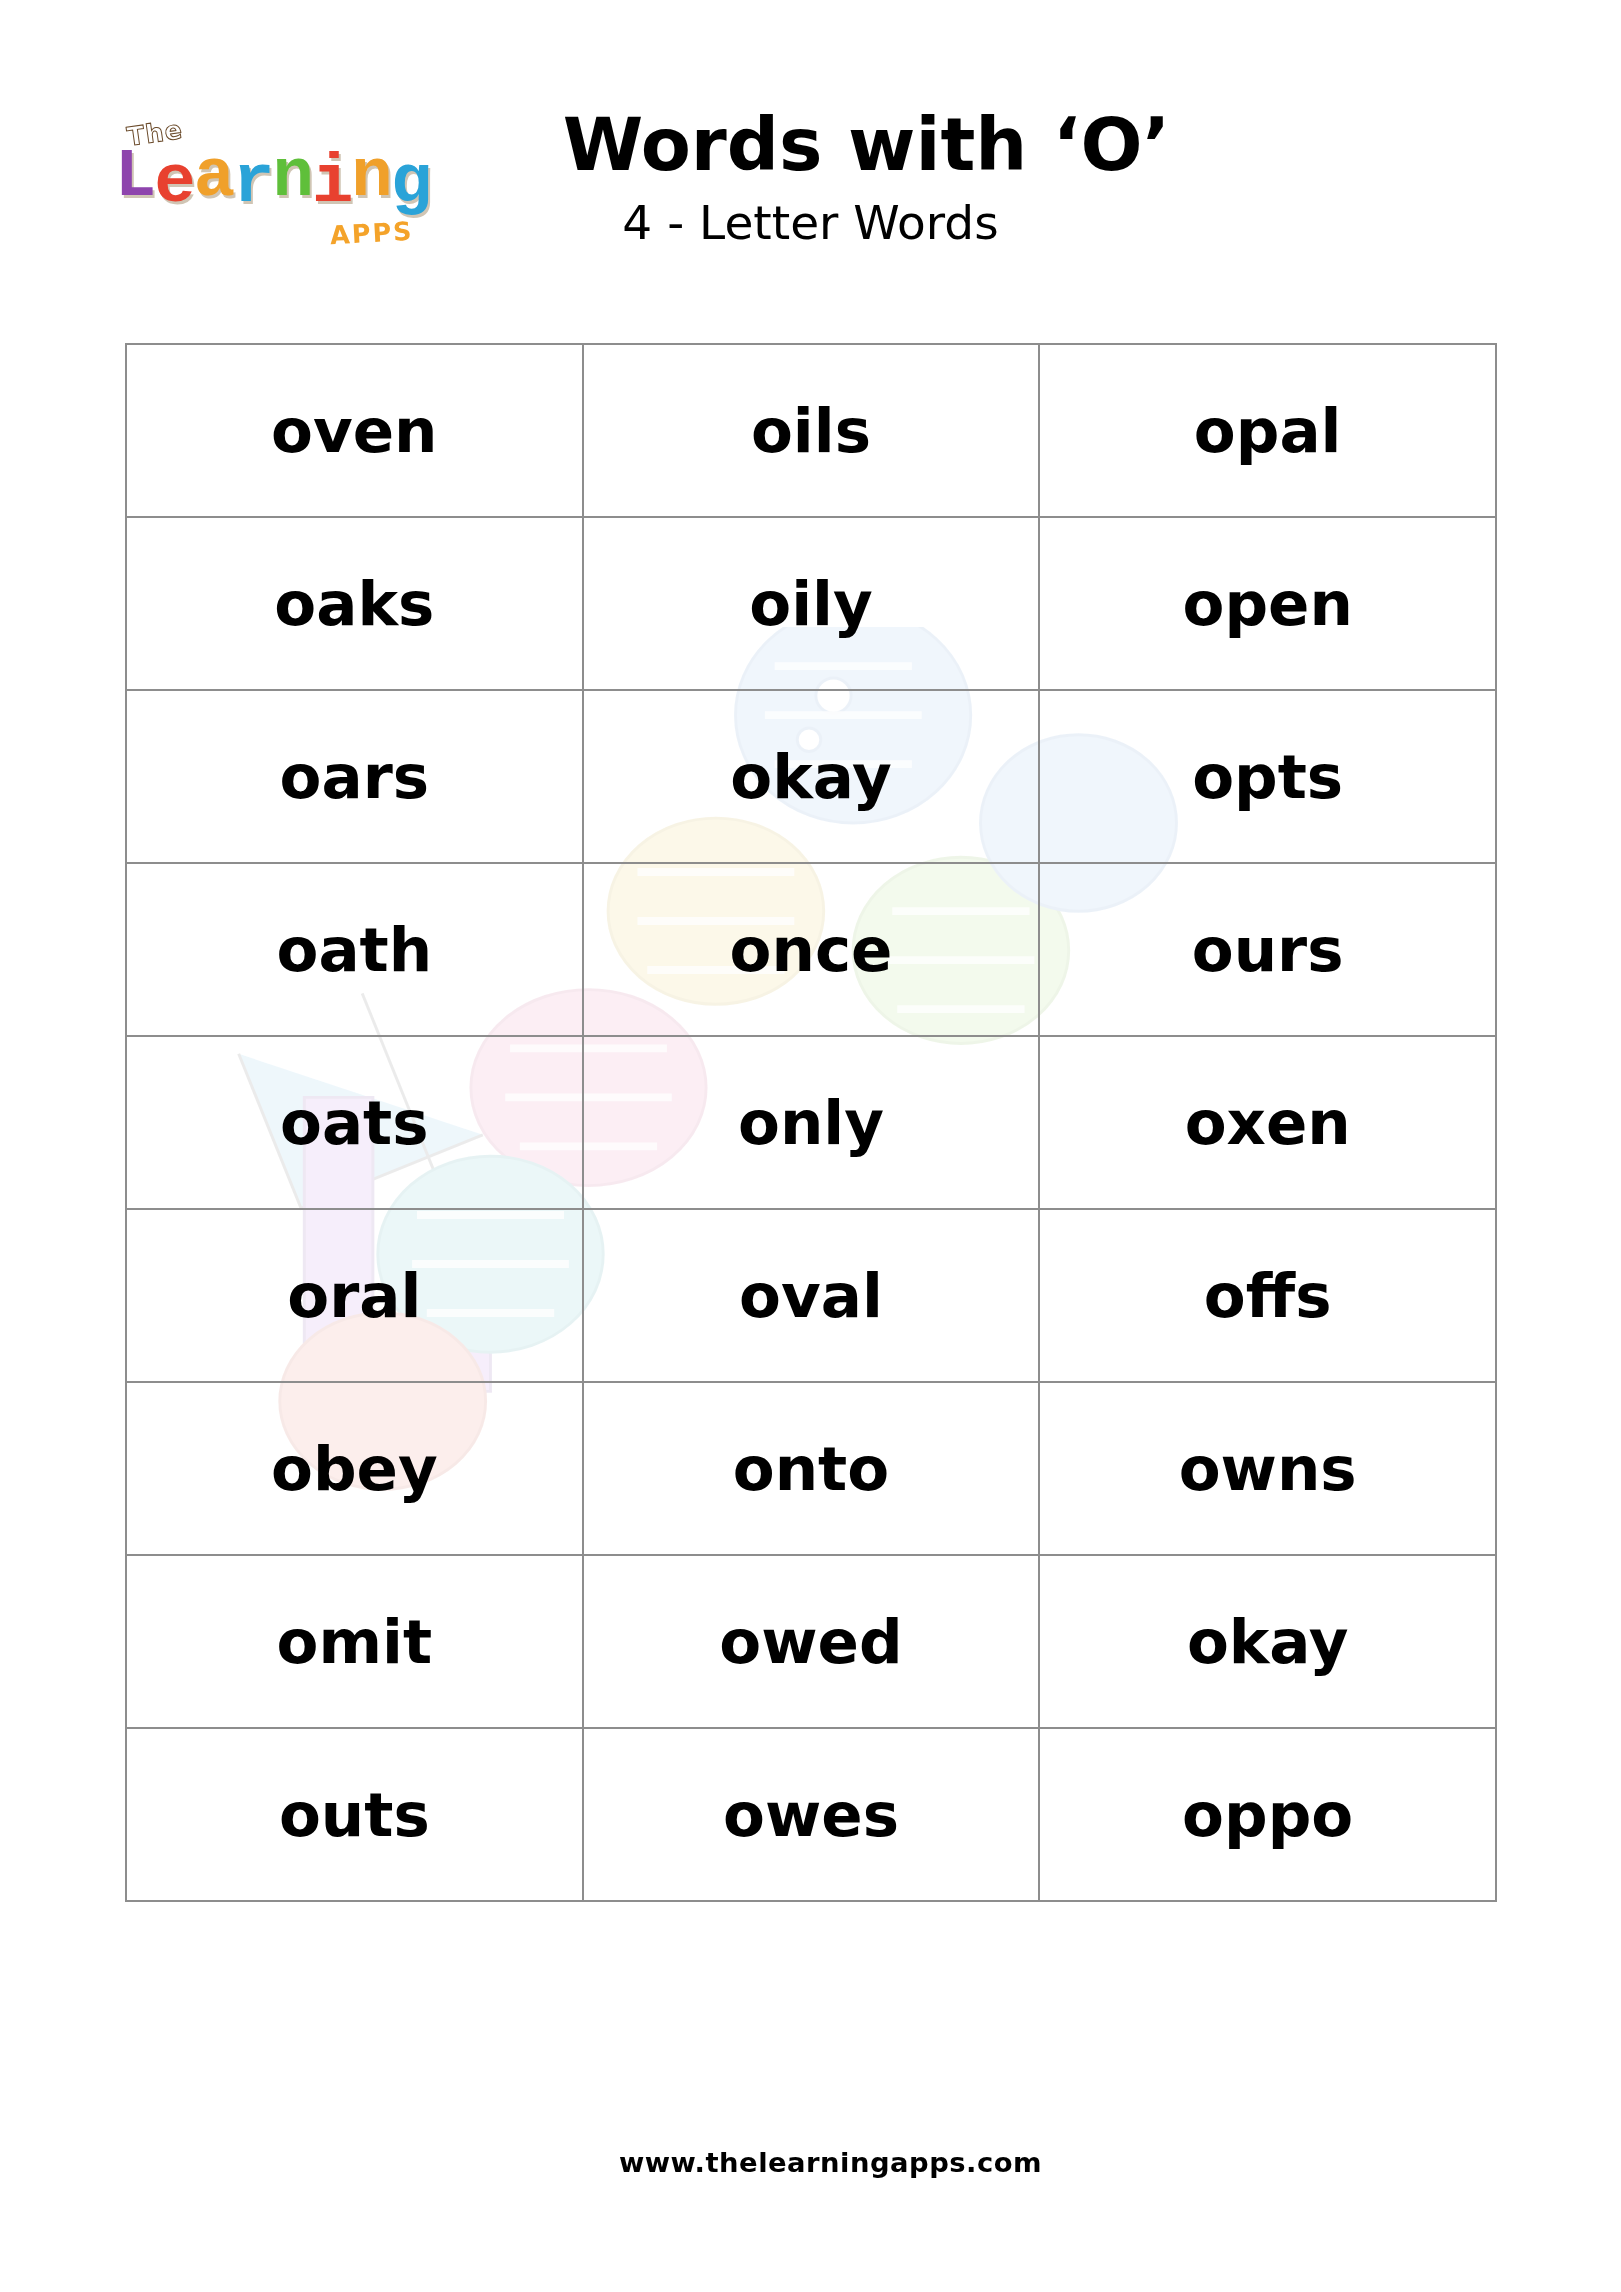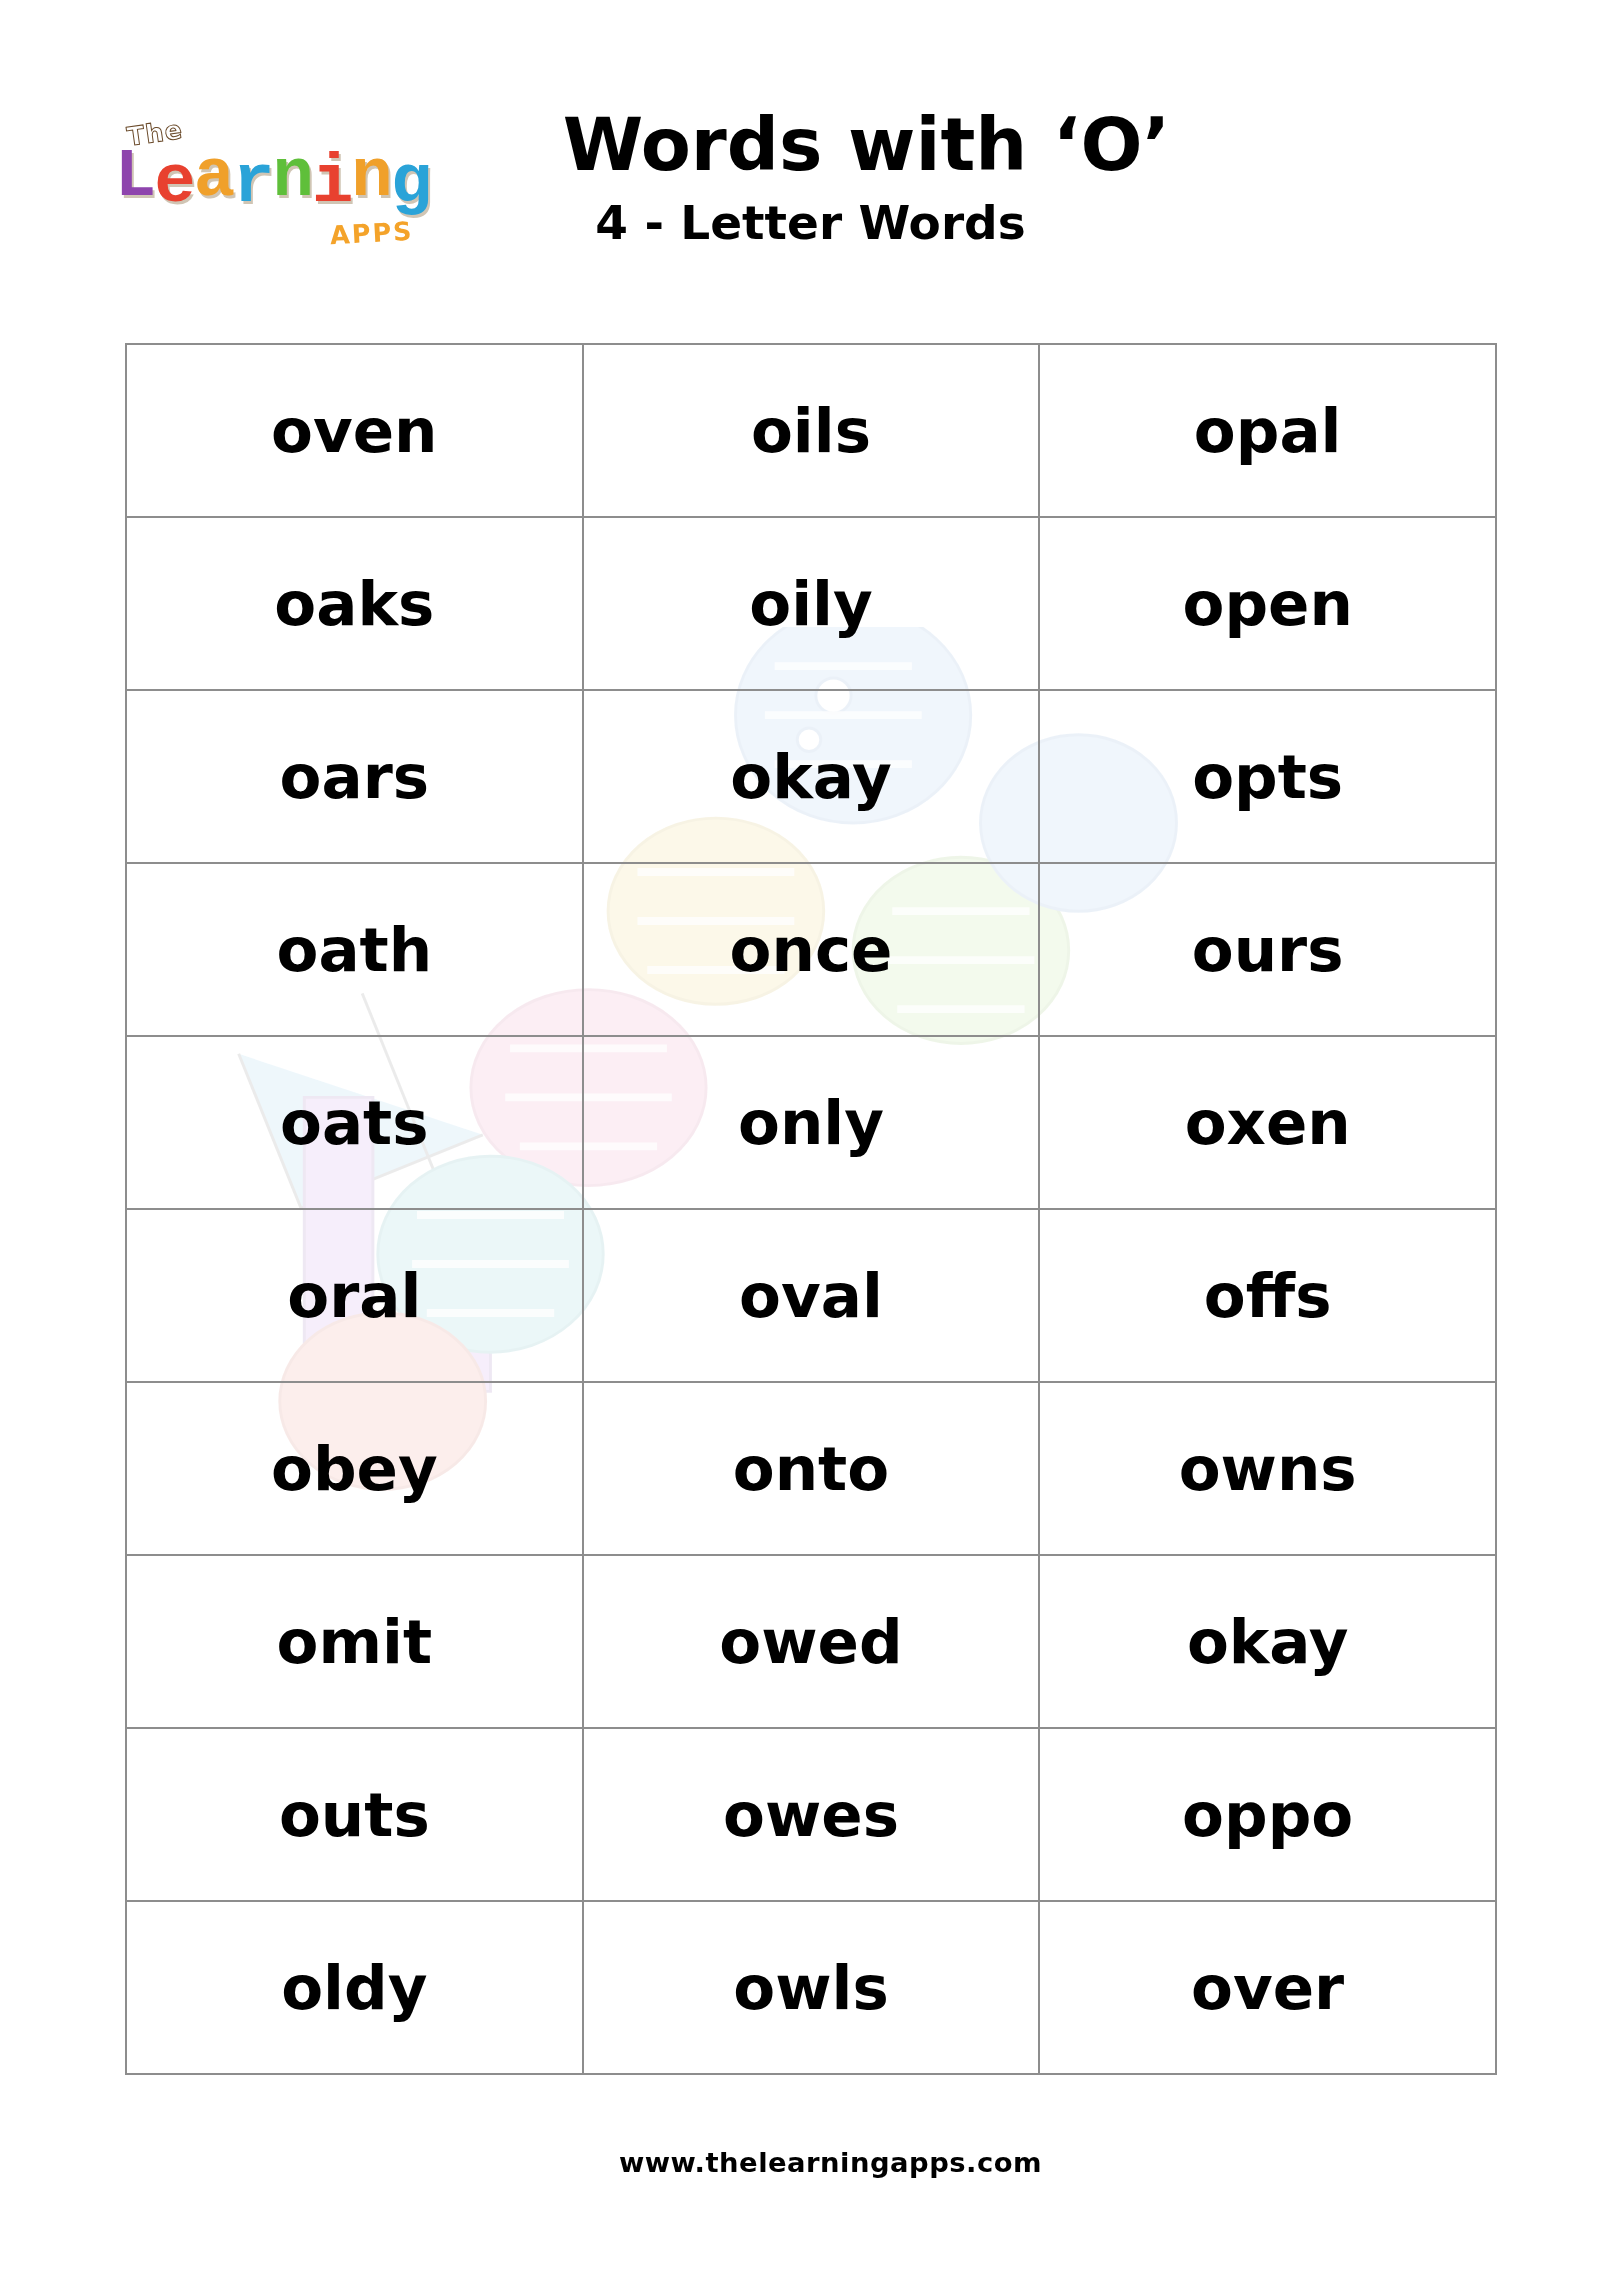--- a/index.html
+++ b/index.html
@@ -83,21 +83,21 @@
     font-weight: bold;
     font-size: 73px;
     color: #000000;
     line-height: 1;
     margin: 0;
     padding-left: 112px;
   }
   .subtitle {
     text-align: center;
     font-family: "DejaVu Sans", sans-serif;
-    font-weight: bold;
+    font-weight: normal;
     font-size: 47px;
     color: #000000;
     margin: 17.6px 0 0 0;
     line-height: 1;
   }
 
   
   .watermark {
     position: absolute;
     left: 167px;
@@ -252,25 +252,20 @@
           <tr>
             <td>omit</td>
             <td>owed</td>
             <td>okay</td>
           </tr>
           <tr>
             <td>outs</td>
             <td>owes</td>
             <td>oppo</td>
           </tr>
-          <tr>
-            <td>oldy</td>
-            <td>owls</td>
-            <td>over</td>
-          </tr>
         </tbody>
     </table>
   </div>
 
   <div class="footer">www.thelearningapps.com</div>
 
 </div>
 
 
 </body></html>

